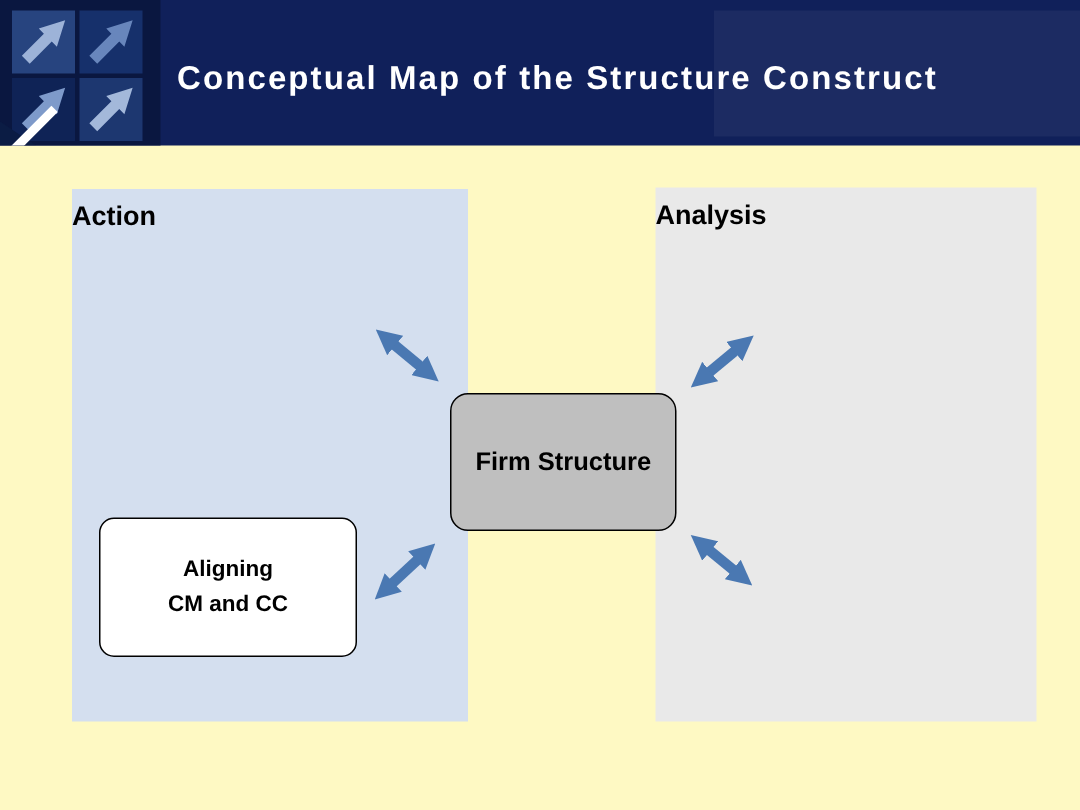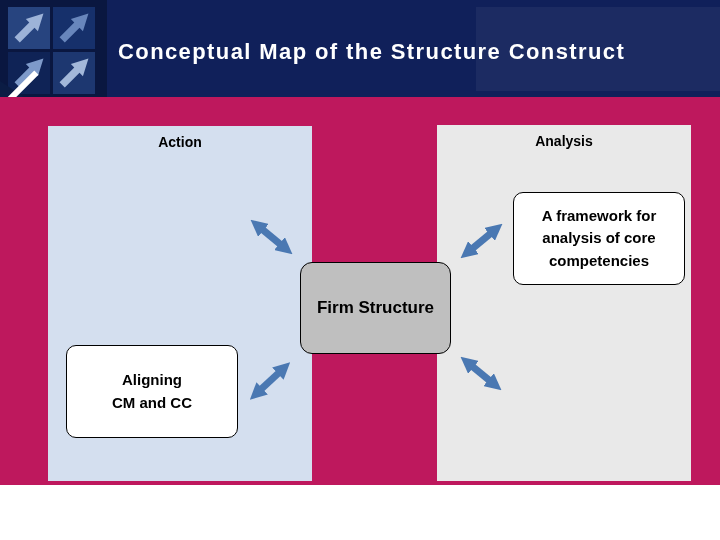--- a/index.html
+++ b/index.html
@@ -1,17 +1,17 @@
 <!DOCTYPE html>
 <html><head>
 <meta charset="utf-8">
 <style>
   html,body{margin:0;padding:0;background:#ffffff;}
   .slide{
-    position:relative;width:720px;height:485px;background:#be185d;
+    position:relative;width:720px;height:540px;background:#fef9c3;
     overflow:hidden;font-family:"Liberation Sans",sans-serif;color:#000;
   }
   
   .header{position:absolute;left:0;top:0;width:720px;height:97px;background:#10205A;}
   .header-sheen{position:absolute;left:476px;top:7px;width:244px;height:84px;background:rgba(255,255,255,0.05);}
   .title{
     position:absolute;left:118px;top:39px;width:600px;
     font-size:22px;font-weight:bold;letter-spacing:1.4px;color:#ffffff;white-space:nowrap;
   }
   
@@ -21,21 +21,21 @@
   .t1{left:8px;top:7px;background:#27447F;}
   .t2{left:53px;top:7px;background:#16306B;}
   .t3{left:8px;top:52px;background:#0F2356;}
   .t4{left:53px;top:52px;background:#1D3770;}
   .streak{position:absolute;left:-8px;top:88px;width:52px;height:6px;background:#ffffff;transform:rotate(-45deg);}
   .wedge{position:absolute;left:0;top:81px;width:24px;height:16px;background:#0B1C44;clip-path:polygon(0 0,0 100%,100% 100%);}
   
   .panel{position:absolute;}
   .panel-action{left:48px;top:126px;width:264px;height:355px;background:#D4DFEF;}
   .panel-analysis{left:437px;top:125px;width:254px;height:356px;background:#E9E9E9;}
-  .panel-heading{margin-top:8px;text-align:center;font-size:14px;font-weight:bold;}
+  .panel-heading{margin-top:8px;font-size:18px;font-weight:bold;}
   
   .node{
     position:absolute;background:#ffffff;border:1.5px solid #000;border-radius:10px;
     display:flex;align-items:center;justify-content:center;text-align:center;
     font-size:15px;font-weight:bold;line-height:1.5;white-space:pre-line;box-sizing:border-box;
   }
   .box-implementation{left:66px;top:193px;width:171px;height:92px;}
   .box-framework{left:513px;top:192px;width:172px;height:93px;}
   .box-aligning{left:66px;top:345px;width:172px;height:93px;}
   .box-strengths{left:513px;top:344px;width:172px;height:94px;}
@@ -78,25 +78,20 @@
   </div>
 
   <div class="panel panel-action">
     <div class="panel-heading">Action</div>
   </div>
 
   <div class="panel panel-analysis">
     <div class="panel-heading">Analysis</div>
   </div>
 
-  <div class="node box-framework">
-    <span>A framework for
-analysis of core
-competencies</span>
-  </div>
   <div class="node box-aligning">
     <span>Aligning
 CM and CC</span>
   </div>
   <div class="node box-firm">
     <span>Firm Structure</span>
   </div>
 
   <svg class="connectors" viewBox="0 0 720 540">
     <defs>

